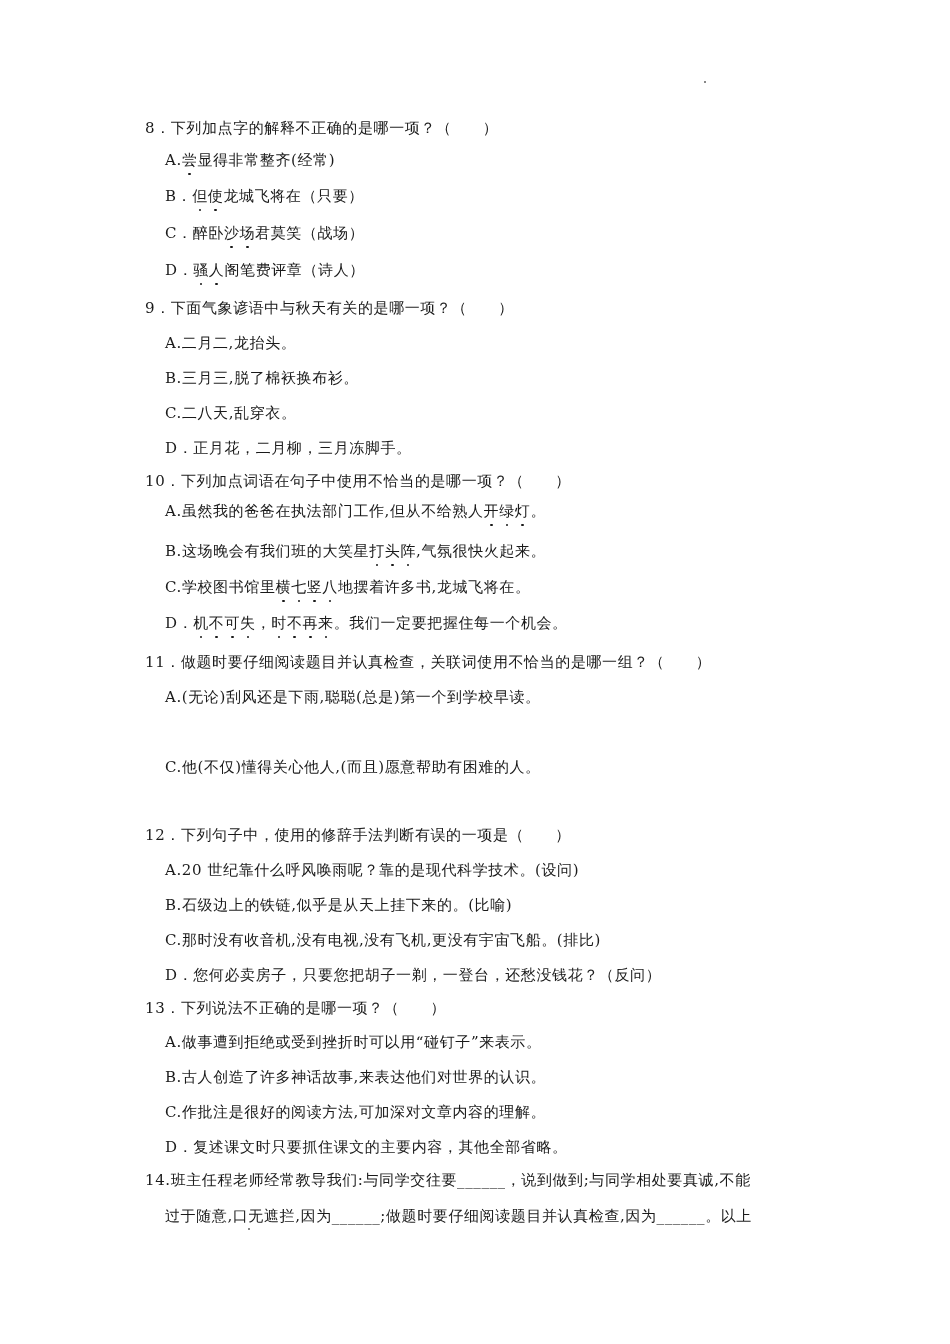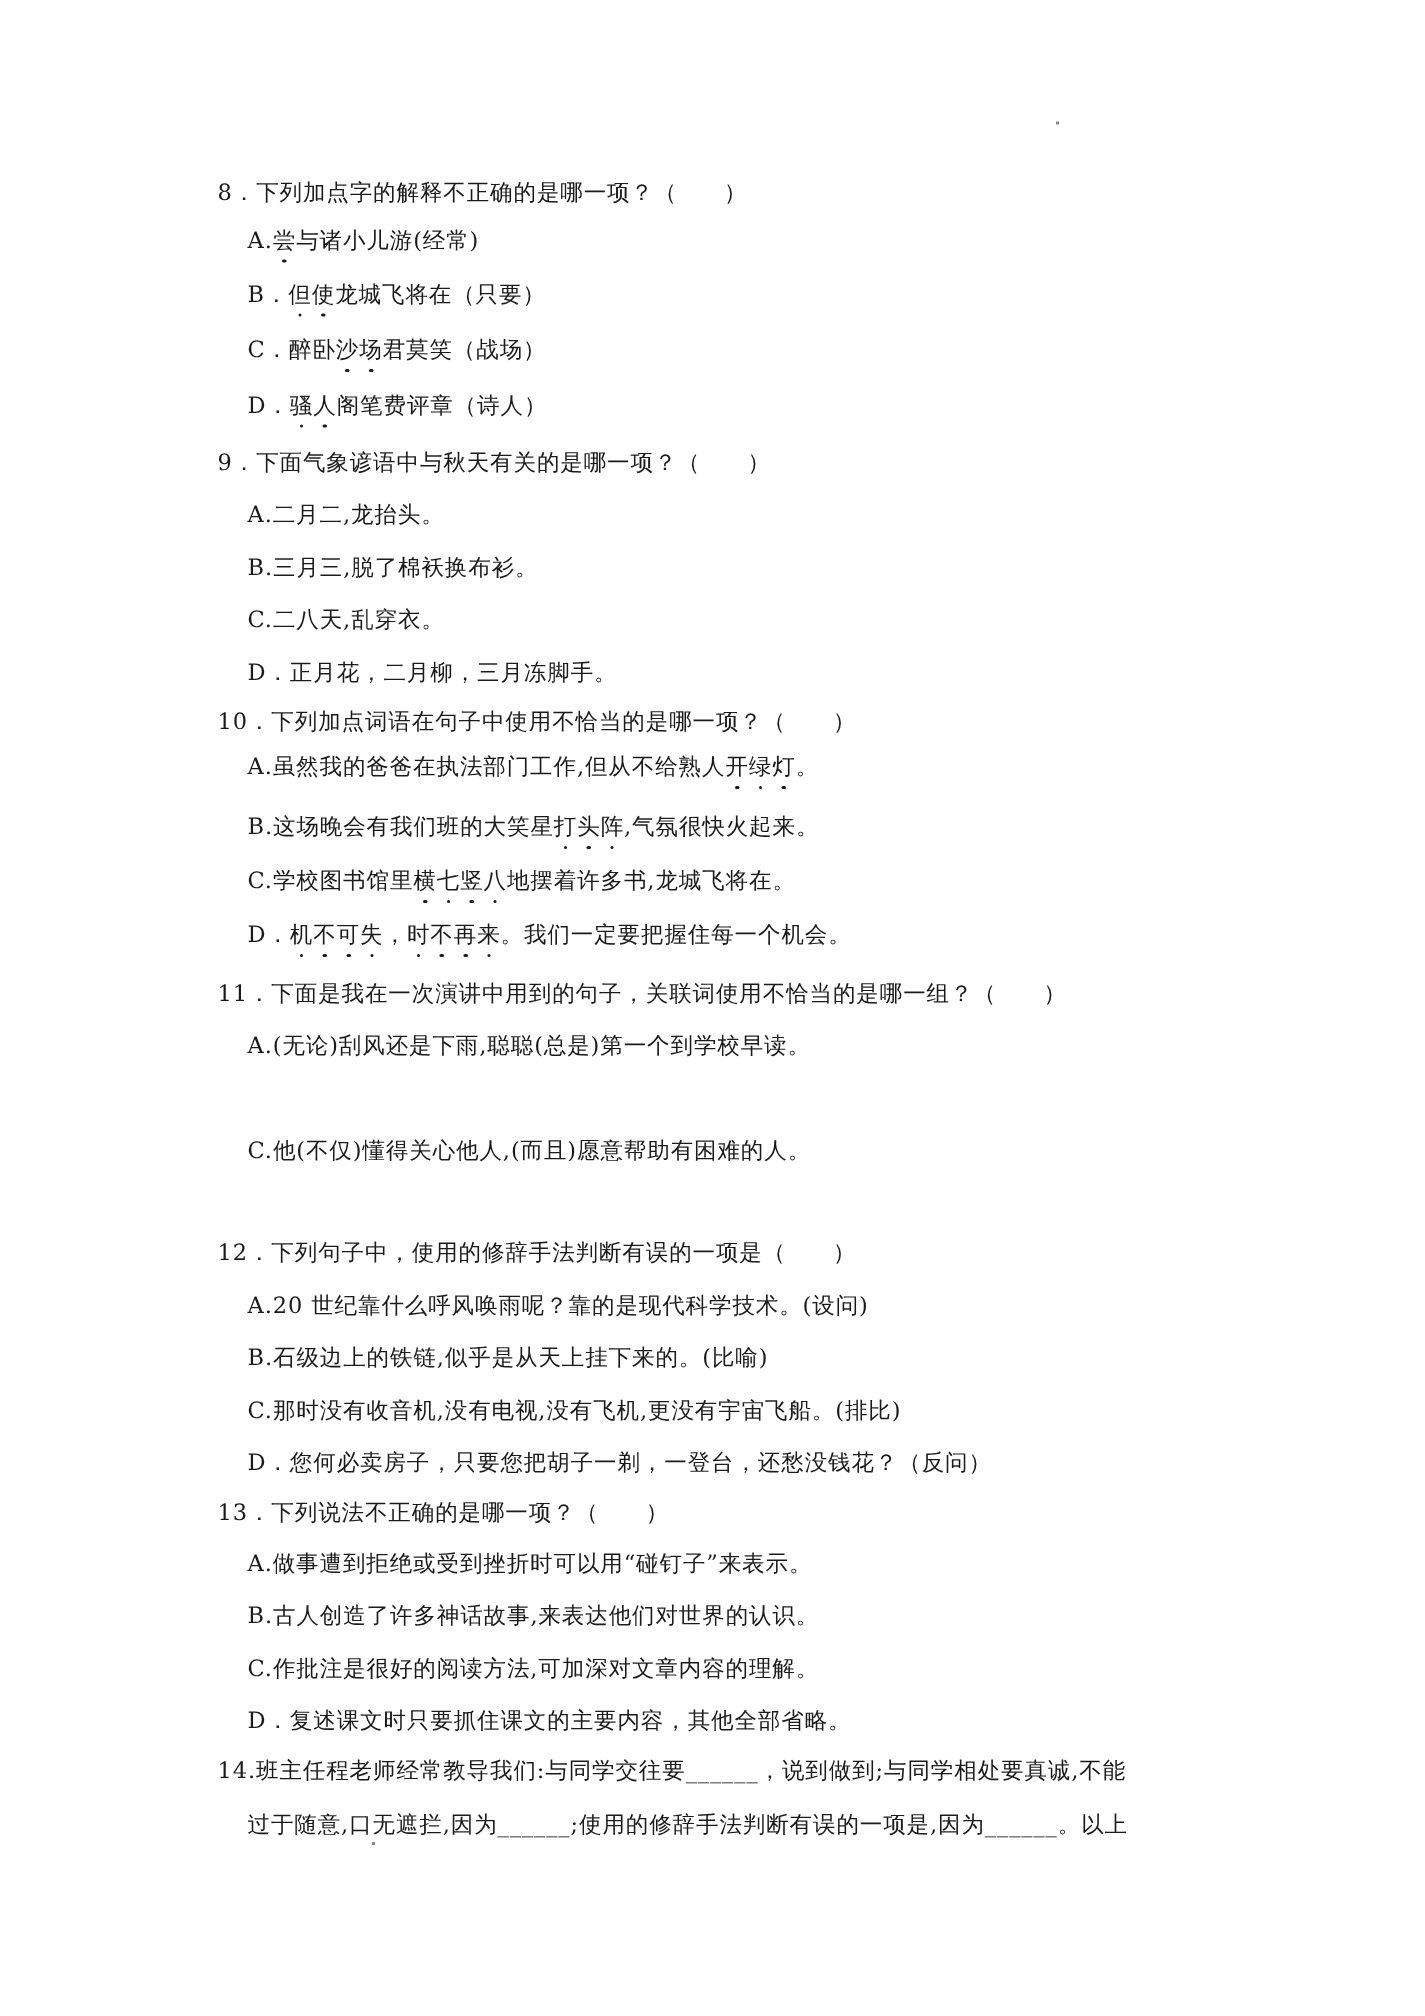--- a/index.html
+++ b/index.html
@@ -15,48 +15,48 @@
                 margin-left: -1.25px; border-radius: 50%; background: #1a1a1a; }
 </style>
 </head>
 <body>
 
 <div class="page">
   <div class="mark" style="left:704px;top:81px;"></div>
   <div class="mark" style="left:248px;top:1228px;"></div>
 
   <div class="line" style="top:118px"><span>8．</span><span>下列加点字的解释不正确的是哪一项？（　　）</span></div>
-  <div class="line opt" style="top:150px"><span>A.</span><span class=""><span class="dot">尝</span></span><span>与诸小儿游(经常)</span></div>
+  <div class="line opt" style="top:150px"><span>A.</span><span class=""><span class="dot">尝</span></span><span>显得非常整齐(经常)</span></div>
   <div class="line opt" style="top:186px"><span>B．</span><span class=""><span class="dot">但</span><span class="dot">使</span></span><span>龙城飞将在（只要）</span></div>
   <div class="line opt" style="top:223px"><span>C．</span><span>醉卧</span><span class=""><span class="dot">沙</span><span class="dot">场</span></span><span>君莫笑（战场）</span></div>
   <div class="line opt" style="top:260px"><span>D．</span><span class=""><span class="dot">骚</span><span class="dot">人</span></span><span>阁笔费评章（诗人）</span></div>
 
   <div class="line" style="top:298px"><span>9．</span><span>下面气象谚语中与秋天有关的是哪一项？（　　）</span></div>
   <div class="line opt" style="top:333px"><span>A.</span><span>二月二,龙抬头。</span></div>
   <div class="line opt" style="top:368px"><span>B.</span><span>三月三,脱了棉袄换布衫。</span></div>
   <div class="line opt" style="top:403px"><span>C.</span><span>二八天,乱穿衣。</span></div>
   <div class="line opt" style="top:438px"><span>D．</span><span>正月花，二月柳，三月冻脚手。</span></div>
 
   <div class="line" style="top:471px"><span>10．</span><span>下列加点词语在句子中使用不恰当的是哪一项？（　　）</span></div>
   <div class="line opt" style="top:501px"><span>A.</span><span>虽然我的爸爸在执法部门工作,但从不给熟人</span><span class=""><span class="dot">开</span><span class="dot">绿</span><span class="dot">灯</span></span><span>。</span></div>
   <div class="line opt" style="top:541px"><span>B.</span><span>这场晚会有我们班的大笑星</span><span class=""><span class="dot">打</span><span class="dot">头</span><span class="dot">阵</span></span><span>,气氛很快火起来。</span></div>
   <div class="line opt" style="top:577px"><span>C.</span><span>学校图书馆里</span><span class=""><span class="dot">横</span><span class="dot">七</span><span class="dot">竖</span><span class="dot">八</span></span><span>地摆着许多书,龙城飞将在。</span></div>
   <div class="line opt" style="top:613px"><span>D．</span><span class=""><span class="dot">机</span><span class="dot">不</span><span class="dot">可</span><span class="dot">失</span></span><span>，</span><span class=""><span class="dot">时</span><span class="dot">不</span><span class="dot">再</span><span class="dot">来</span></span><span>。我们一定要把握住每一个机会。</span></div>
 
-  <div class="line" style="top:652px"><span>11．</span><span>下面是我在一次演讲中用到的句子，关联词使用不恰当的是哪一组？（　　）</span></div>
+  <div class="line" style="top:652px"><span>11．</span><span>做题时要仔细阅读题目并认真检查，关联词使用不恰当的是哪一组？（　　）</span></div>
   <div class="line opt" style="top:687px"><span>A.</span><span>(无论)刮风还是下雨,聪聪(总是)第一个到学校早读。</span></div>
   <div class="line opt" style="top:757px"><span>C.</span><span>他(不仅)懂得关心他人,(而且)愿意帮助有困难的人。</span></div>
 
   <div class="line" style="top:825px"><span>12．</span><span>下列句子中，使用的修辞手法判断有误的一项是（　　）</span></div>
   <div class="line opt" style="top:860px"><span>A.</span><span>20 世纪靠什么呼风唤雨呢？靠的是现代科学技术。(设问)</span></div>
   <div class="line opt" style="top:895px"><span>B.</span><span>石级边上的铁链,似乎是从天上挂下来的。(比喻)</span></div>
   <div class="line opt" style="top:930px"><span>C.</span><span>那时没有收音机,没有电视,没有飞机,更没有宇宙飞船。(排比)</span></div>
   <div class="line opt" style="top:965px"><span>D．</span><span>您何必卖房子，只要您把胡子一剃，一登台，还愁没钱花？（反问）</span></div>
 
   <div class="line" style="top:998px"><span>13．</span><span>下列说法不正确的是哪一项？（　　）</span></div>
   <div class="line opt" style="top:1032px"><span>A.</span><span>做事遭到拒绝或受到挫折时可以用“碰钉子”来表示。</span></div>
   <div class="line opt" style="top:1102px"><span>C.</span><span>作批注是很好的阅读方法,可加深对文章内容的理解。</span></div>
   <div class="line opt" style="top:1067px"><span>B.</span><span>古人创造了许多神话故事,来表达他们对世界的认识。</span></div>
   <div class="line opt" style="top:1137px"><span>D．</span><span>复述课文时只要抓住课文的主要内容，其他全部省略。</span></div>
 
   <div class="line" style="top:1170px"><span>14.</span><span>班主任程老师经常教导我们:与同学交往要______，说到做到;与同学相处要真诚,不能</span></div>
-  <div class="line cont" style="top:1206px"><span>过于随意,口无遮拦,因为______;使用的修辞手法判断有误的一项是,因为______。以上</span></div>
+  <div class="line cont" style="top:1206px"><span>过于随意,口无遮拦,因为______;做题时要仔细阅读题目并认真检查,因为______。以上</span></div>
 </div>
 
 </body></html>

